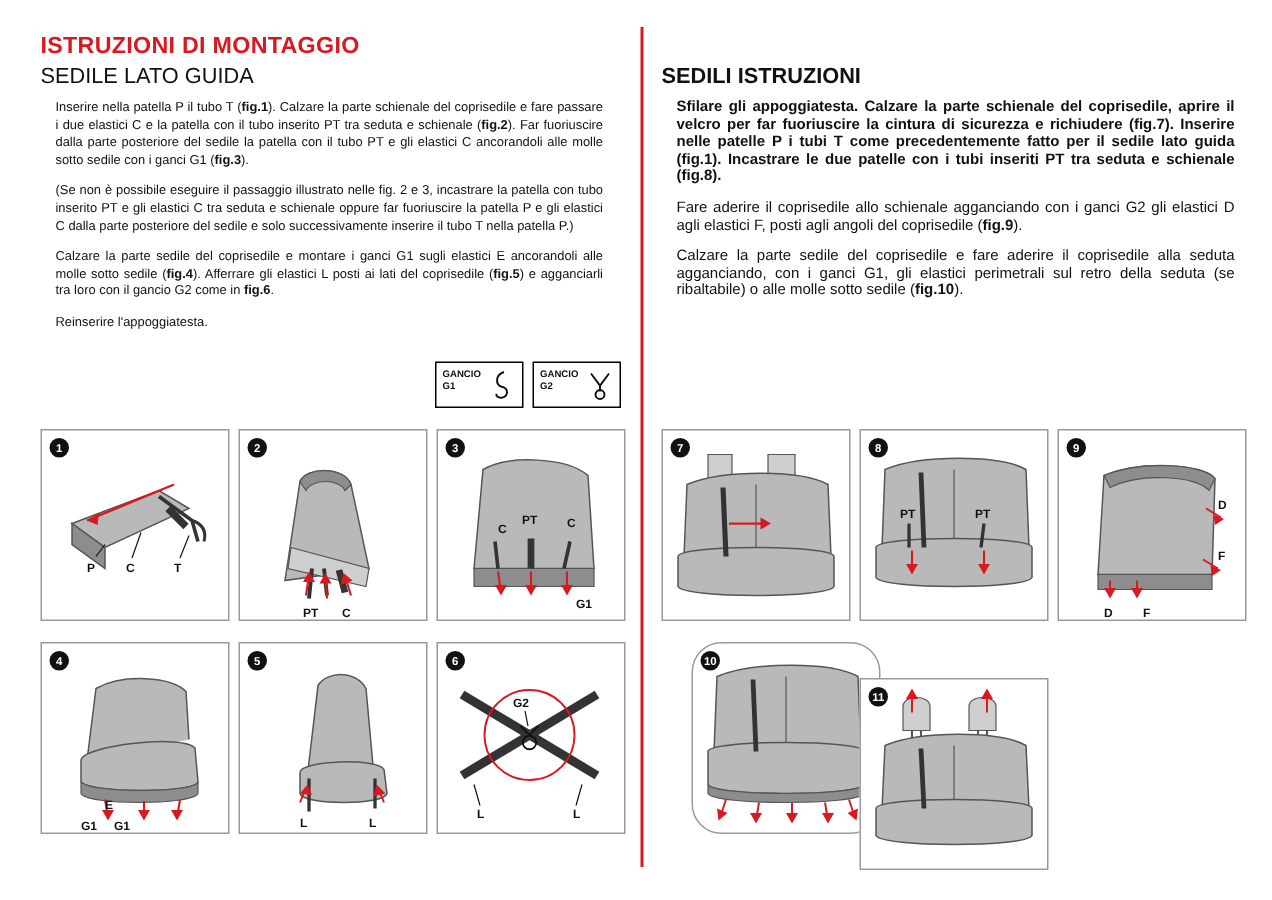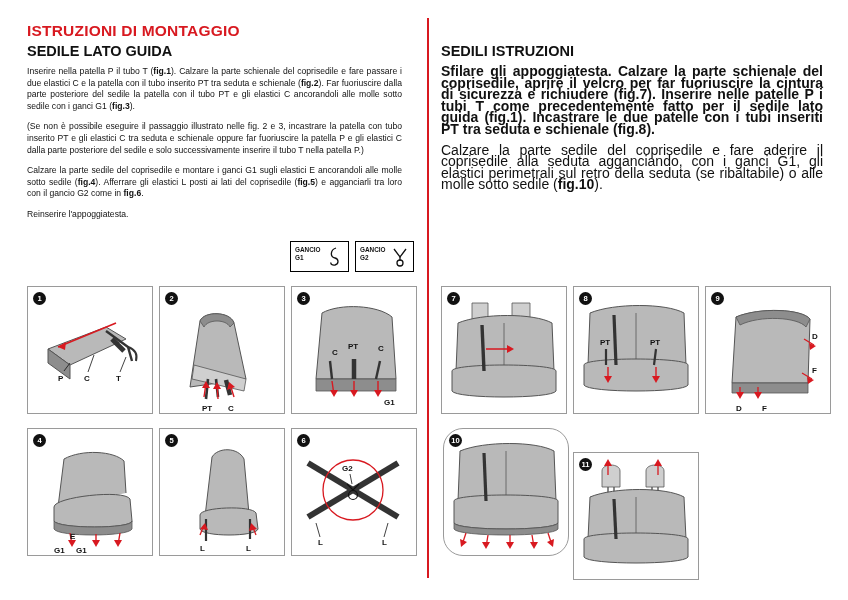--- a/index.html
+++ b/index.html
@@ -14,37 +14,37 @@
   .page{position:absolute;left:0;top:0;width:848px;height:600px;}
 
   
   .main-title{
     position:absolute;left:27px;top:22px;
     font-size:15.5px;font-weight:bold;color:#d81920;
     letter-spacing:.2px;
   }
   .sub-title{
     position:absolute;left:27px;top:43px;
-    font-size:14.5px;font-weight:bold;color:#111;
+    font-size:14.5px;font-weight:normal;color:#111;
   }
   .right-title{
     position:absolute;left:441px;top:43px;
     font-size:14.5px;font-weight:bold;color:#111;
   }
 
   
   .col-left{
     position:absolute;left:27px;top:66px;width:375px;
     font-size:8.6px;line-height:11.6px;text-align:justify;color:#111;
   }
   .col-right{
     position:absolute;left:441px;top:66px;width:382px;
-    font-size:14px;line-height:11.6px;text-align:justify;color:#111;
-  }
-  .col-left p,.col-right p{margin:0 0 9px 0;}
+    font-size:10px;line-height:11.6px;text-align:justify;color:#111;
+  }
+  .col-left p,.col-right p{margin:0 0 9px 10px;}
   .col-left p:last-child,.col-right p:last-child{margin-bottom:0;}
   b{font-weight:bold;}
 
   
   .vdiv{
     position:absolute;left:427px;top:18px;width:2px;height:560px;
     background:#d81920;
   }
 
   
@@ -83,20 +83,21 @@
 
   <div class="col-left">
     <p>Inserire nella patella P il tubo T (<b>fig.1</b>). Calzare la parte schienale del coprisedile e fare passare i due elastici C e la patella con il tubo inserito PT tra seduta e schienale (<b>fig.2</b>). Far fuoriuscire dalla parte posteriore del sedile la patella con il tubo PT e gli elastici C ancorandoli alle molle sotto sedile con i ganci G1 (<b>fig.3</b>).</p>
     <p>(Se non è possibile eseguire il passaggio illustrato nelle fig. 2 e 3, incastrare la patella con tubo inserito PT e gli elastici C tra seduta e schienale oppure far fuoriuscire la patella P e gli elastici C dalla parte posteriore del sedile e solo successivamente inserire il tubo T nella patella P.)</p>
     <p>Calzare la parte sedile del coprisedile e montare i ganci G1 sugli elastici E ancorandoli alle molle sotto sedile (<b>fig.4</b>). Afferrare gli elastici L posti ai lati del coprisedile (<b>fig.5</b>) e agganciarli tra loro con il gancio G2 come in <b>fig.6</b>.</p>
     <p>Reinserire l'appoggiatesta.</p>
   </div>
 
   <div class="col-right">
     <p><b>Sfilare gli appoggiatesta. Calzare la parte schienale del coprisedile, aprire il velcro per far fuoriuscire la cintura di sicurezza e richiudere (<b>fig.7</b>). Inserire nelle patelle P i tubi T come precedentemente fatto per il sedile lato guida (<b>fig.1</b>). Incastrare le due patelle con i tubi inseriti PT tra seduta e schienale (<b>fig.8</b>).</b></p>
+    <p>Fare aderire il coprisedile allo schienale agganciando con i ganci G2 gli elastici D agli elastici F, posti agli angoli del coprisedile (<b>fig.9</b>).</p>
     <p>Calzare la parte sedile del coprisedile e fare aderire il coprisedile alla seduta agganciando, con i ganci G1, gli elastici perimetrali sul retro della seduta (se ribaltabile) o alle molle sotto sedile (<b>fig.10</b>).</p>
   </div>
 
   <div class="gancio-wrap">
     <div class="gancio">
       <div class="lbl">
         <span>GANCIO</span><br><span>G1</span>
       </div>
       <svg width="18" height="21" viewBox="0 0 18 21">
         <path d="M10 2 C4 4 4 11 9 12 C13 13 13 18 9 19 C6 19.5 4.5 18 5 16.5" fill="none" stroke="#111" stroke-width="1.3"></path>
@@ -271,21 +272,21 @@
       <polygon points="34,112 30,105 38,105" fill="#d81920"></polygon>
       <line x1="52" y1="100" x2="52" y2="110" stroke="#d81920" stroke-width="1.3"></line>
       <polygon points="52,112 48,105 56,105" fill="#d81920"></polygon>
       <text class="lab" x="106" y="52">D</text>
       <text class="lab" x="106" y="86">F</text>
       <text class="lab" x="30" y="124">D</text>
       <text class="lab" x="56" y="124">F</text>
     </svg>
   </div>
 
-  <div class="panel" style="left:443px;top:428px;width:124px;height:126px;border-radius:20px;">
+  <div class="panel" style="left:461px;top:428px;width:124px;height:126px;border-radius:20px;">
     <div class="num">10</div>
     <svg width="124" height="126" viewBox="0 0 124 126">
       <path d="M14,72 L16,22 C40,12 92,12 110,22 L112,72 Z" fill="#b9b9b9" stroke="#555" stroke-width="1"></path>
       <path d="M62,22 L62,72" stroke="#555" stroke-width=".8"></path>
       <path d="M10,72 C10,64 114,64 114,72 L114,94 C110,102 14,102 10,94 Z" fill="#b9b9b9" stroke="#555" stroke-width="1"></path>
       <path d="M10,94 C14,102 110,102 114,94 L114,100 C110,108 14,108 10,100 Z" fill="#8d8d8d" stroke="#555" stroke-width=".8"></path>
       <path d="M40,24 L42,72" stroke="#333" stroke-width="3.2" fill="none"></path>
       <line x1="22" y1="104" x2="18" y2="116" stroke="#d81920" stroke-width="1.3"></line>
       <polygon points="17,118 16,110 23,113" fill="#d81920"></polygon>
       <line x1="44" y1="106" x2="42" y2="118" stroke="#d81920" stroke-width="1.3"></line>

